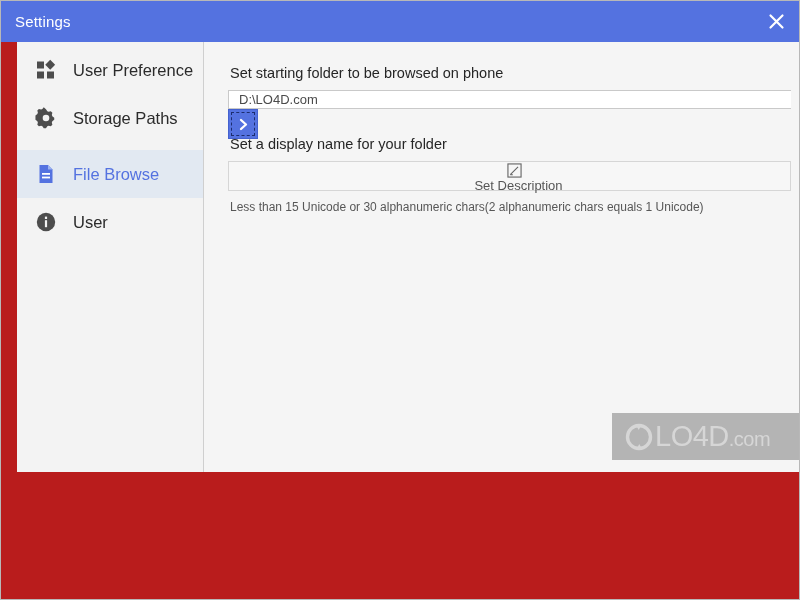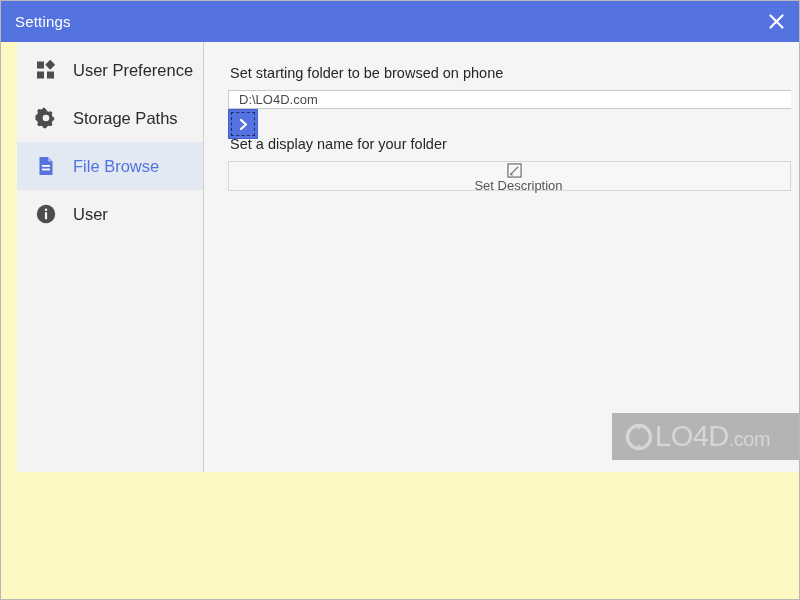--- a/index.html
+++ b/index.html
@@ -13,21 +13,21 @@
     font-family: "Liberation Sans", sans-serif;
     background: #ffffff;
   }
 
   .window {
     position: relative;
     width: 800px;
     height: 600px;
     box-sizing: border-box;
     border: 1px solid #b8b8b8;
-    background: #fef9c3;
+    background: #b91c1c;
     overflow: hidden;
   }
 
   
   .titlebar {
     position: absolute;
     left: 0;
     top: 0;
     width: 800px;
     height: 41px;
@@ -74,20 +74,21 @@
   .nav-item {
     height: 48px;
     display: flex;
     align-items: center;
     padding-left: 14px;
     box-sizing: border-box;
     cursor: pointer;
   }
   .nav-item.active {
     background: #e2e9f2;
+    margin-top: 8px;
   }
   .nav-icon {
     width: 30px;
     height: 30px;
     display: flex;
     align-items: center;
     justify-content: center;
     flex: 0 0 auto;
   }
   .nav-icon svg { display: block; }
@@ -330,20 +331,21 @@
       <div class="desc-field">
         <span class="desc-icon">
           <svg width="15" height="15" viewBox="0 0 16 16">
             <rect x="1" y="1" width="14" height="14" fill="none" stroke="#666666" stroke-width="1.2"></rect>
             <path d="M3.5 12.5 L11.8 4.2 M3.5 12.5 L6.2 12.5" stroke="#666666" stroke-width="1.2" fill="none"></path>
           </svg>
         </span>
         <span class="desc-text">Set Description</span>
       </div>
 
+      <div class="helper-text">Less than 15 Unicode or 30 alphanumeric chars(2 alphanumeric chars equals 1 Unicode)</div>
 
 
       <div class="watermark">
         <span class="wm-icon">
           <svg width="32" height="32" viewBox="0 0 32 32">
             <path d="M16 4.5 A11.5 11.5 0 0 0 4.5 16 A11.5 11.5 0 0 0 16 27.5" fill="none" stroke="#d6d6d6" stroke-width="3.4"></path>
             <path d="M16 27.5 A11.5 11.5 0 0 0 27.5 16 A11.5 11.5 0 0 0 16 4.5" fill="none" stroke="#d6d6d6" stroke-width="3.4"></path>
             <path d="M12.5 3 L19 3 L15.7 9 Z" fill="#d6d6d6"></path>
             <path d="M19.5 29 L13 29 L16.3 23 Z" fill="#d6d6d6"></path>
           </svg>

